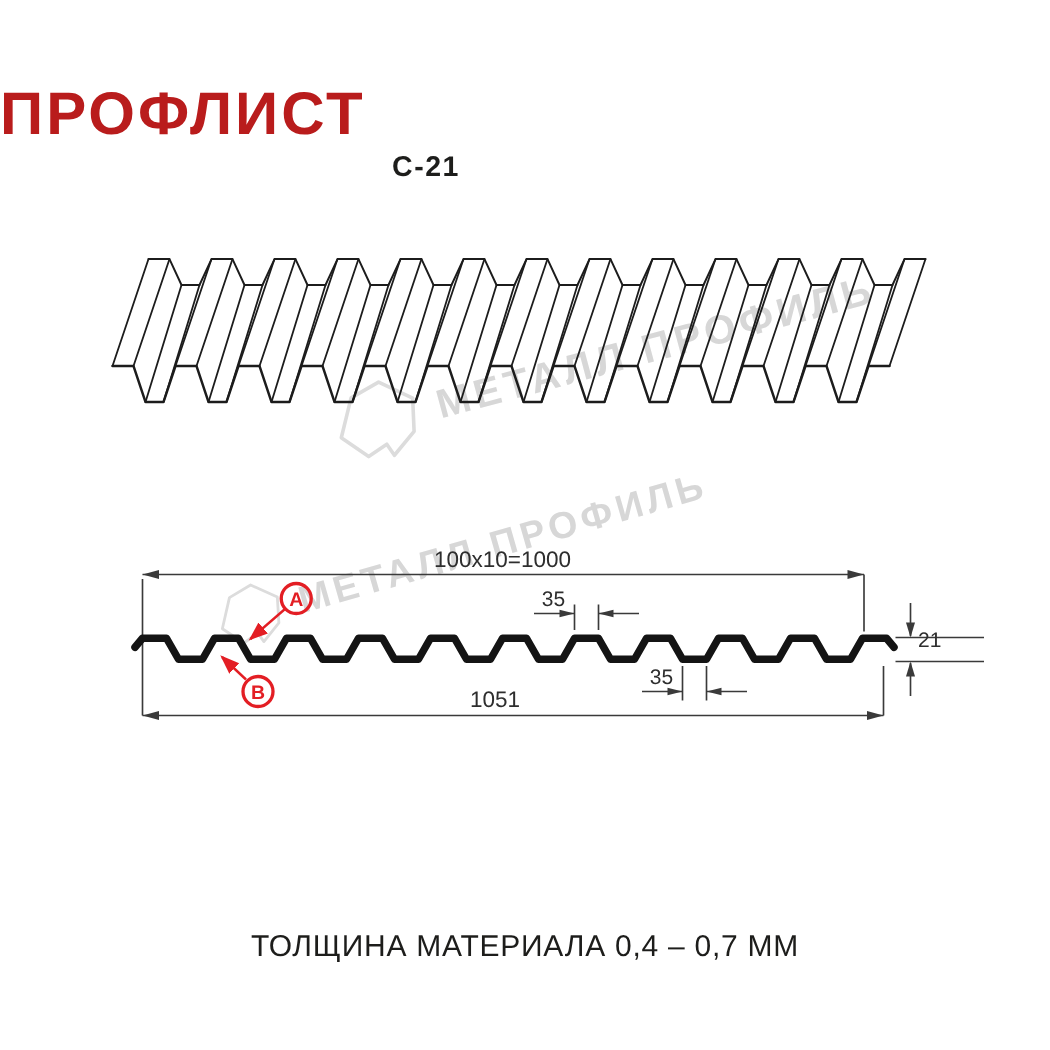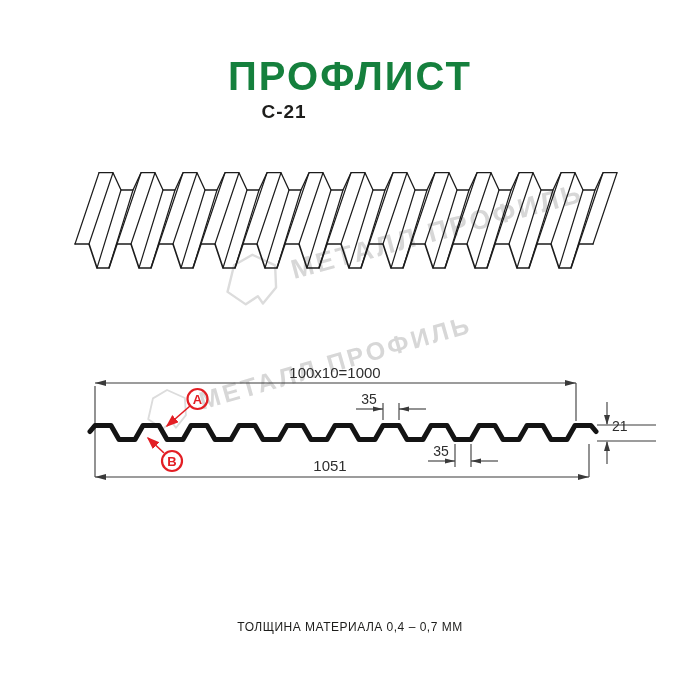--- a/index.html
+++ b/index.html
@@ -1,30 +1,30 @@
 <!DOCTYPE html>
 <html><head>
 <meta charset="utf-8">
 <style>
   html,body{margin:0;padding:0;}
   body{
     width:700px;height:700px;position:relative;background:#ffffff;
     font-family:"Liberation Sans", sans-serif;overflow:hidden;
   }
   .title{
-    position:absolute;left:0;top:54px;width:700px;text-align:center;
-    font-size:40px;font-weight:bold;letter-spacing:2px;color:#15803d;
+    position:absolute;left:0;top:54px;width:700px;
+    font-size:40px;font-weight:bold;letter-spacing:2px;color:#b91c1c;
   }
   .subtitle{
     position:absolute;left:0;top:101px;width:568px;text-align:center;
     font-size:19px;font-weight:bold;letter-spacing:1px;color:#1d1d1b;
   }
   .footer{
     position:absolute;left:0;top:620px;width:700px;text-align:center;
-    font-size:12px;color:#1d1d1b;letter-spacing:0.5px;
+    font-size:20px;color:#1d1d1b;letter-spacing:0.5px;
   }
   .wm{
     position:absolute;display:flex;align-items:center;gap:10px;
     transform-origin:left center;pointer-events:none;z-index:0;
   }
   .wm-text{
     font-weight:bold;color:#d7d7d7;letter-spacing:3px;white-space:nowrap;
   }
   #wm1{left:222px;top:262px;transform:rotate(-15deg);}
   #wm1 .wm-text{font-size:27px;}

